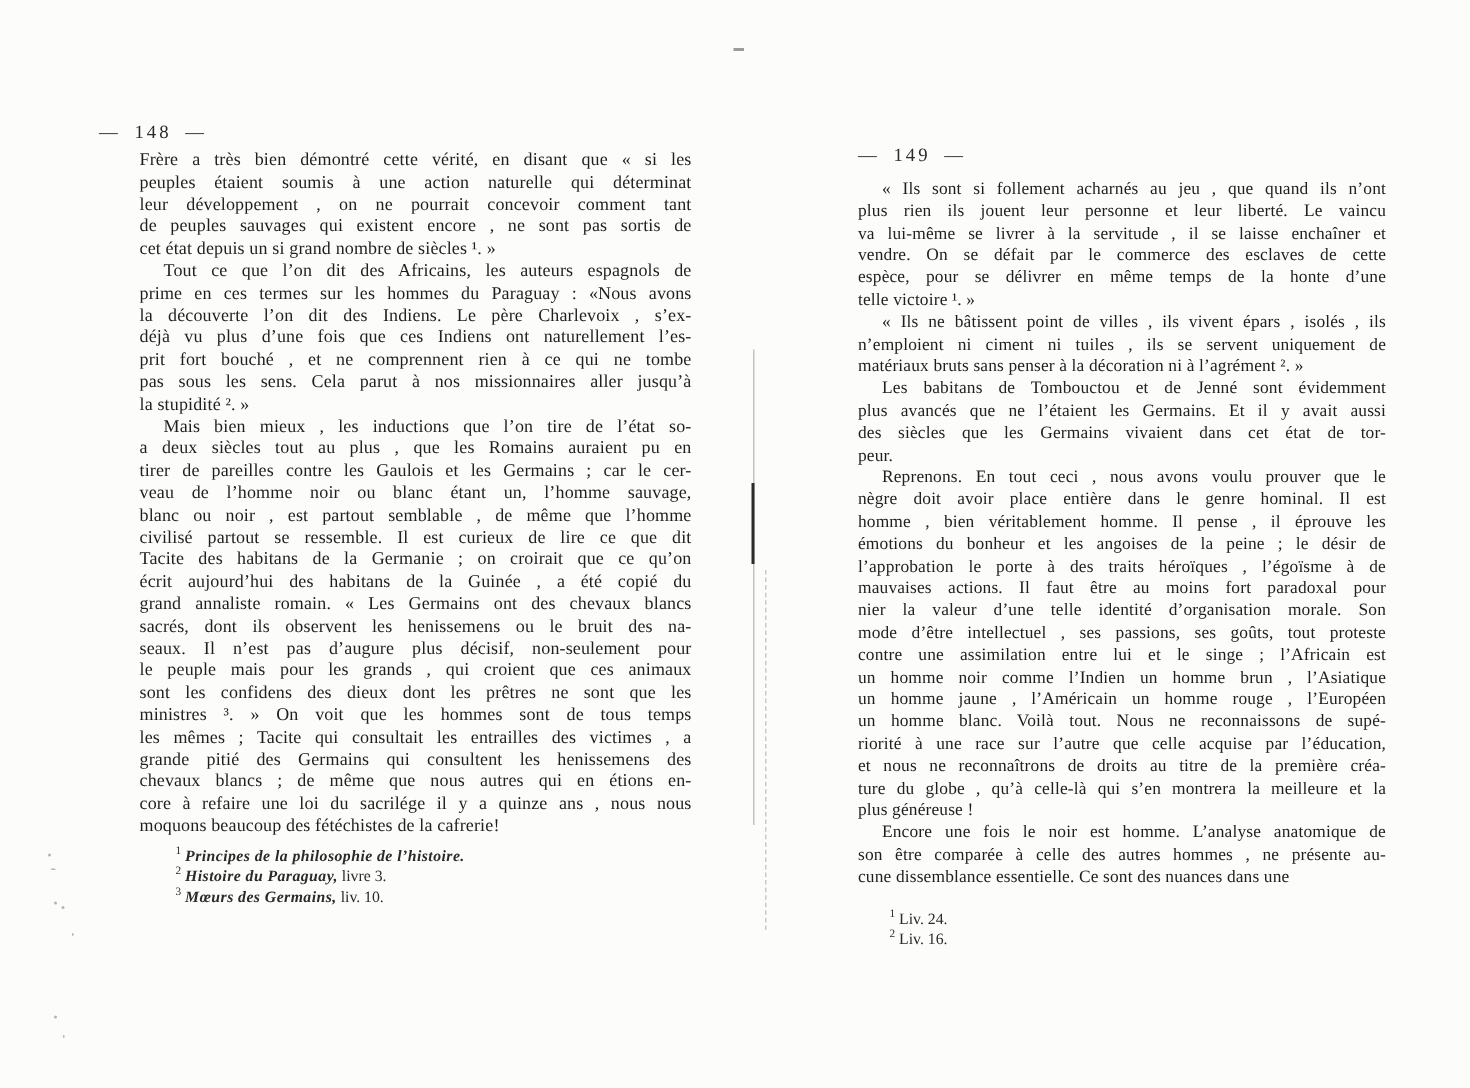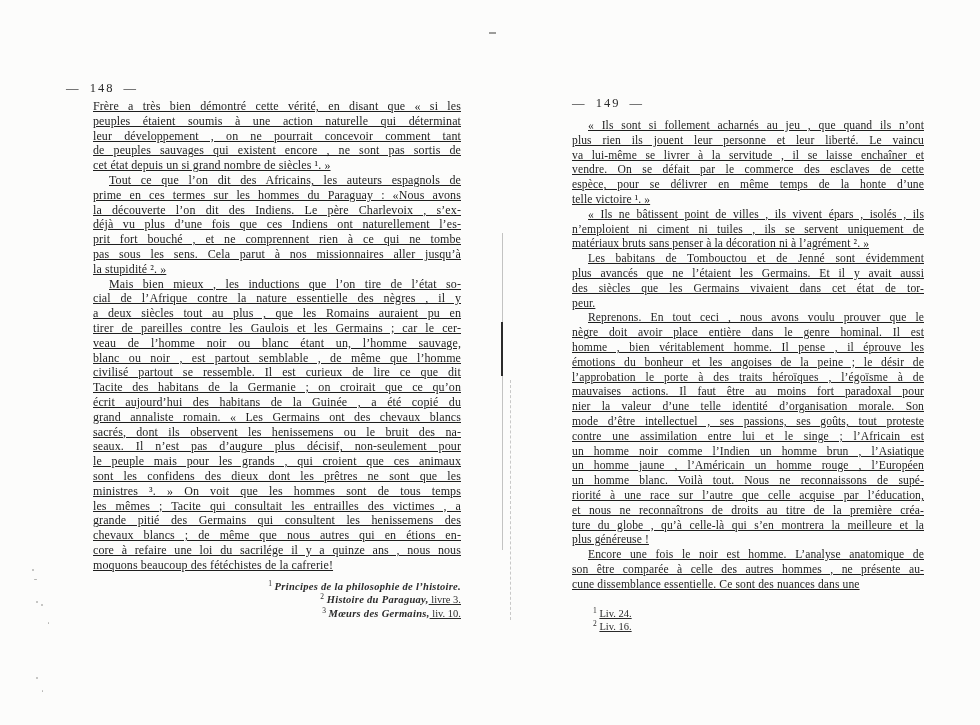--- a/index.html
+++ b/index.html
@@ -24,40 +24,40 @@
     text-align: left;
     color: var(--ink-soft);
     word-spacing: 4px;
   }
   .page-148 { left: 93px; top: 81px; width: 368px; }
   .page-148 .page-number { transform: translateX(-27px); }
   .page-148 .page-body { margin-top: 4px; font-size: 12px; }
   .page-149 { left: 572px; top: 96px; width: 352px; }
   .page-149 .page-body { margin-top: 9px; font-size: 11.6px; }
 
-  .page-body { color: var(--ink); letter-spacing: 0.1px; text-decoration: underline; }
+  .page-body { color: var(--ink); letter-spacing: 0.1px; }
   .line {
     height: 14.8px;
     line-height: 14.8px;
     white-space: nowrap;
     text-align: justify;
     text-align-last: justify;
     text-justify: inter-word;
     overflow: visible;
   }
   .line.last { text-align-last: left; }
   .line.indent { padding-left: 16px; }
 
   .footnotes { font-size: 10.5px; color: var(--ink-soft); }
-  .page-148 .footnotes { margin-top: 7px; padding-left: 24px; text-align: right; }
+  .page-148 .footnotes { margin-top: 7px; padding-left: 24px; }
   .page-149 .footnotes { margin-top: 14px; padding-left: 21px; }
   .footnote { line-height: 13.6px; white-space: nowrap; }
   .footnote sup { font-size: 7.5px; vertical-align: super; line-height: 0; }
   .footnote i.title { font-style: italic; font-weight: bold; letter-spacing: 0.3px; }
-  .footnote .rest { font-style: normal; text-decoration: underline; }
+  .footnote .rest { font-style: normal; }
 
   
   .artifact { position: absolute; pointer-events: none; }
   .binding-line { left: 502px; top: 233px; width: 1px; height: 317px; background: #c3c3c2; }
   .binding-line-dark { left: 501px; top: 322px; width: 2px; height: 54px; background: #2b2b2b; }
   .binding-dotted { left: 510px; top: 380px; height: 240px; width: 0; border-left: 1px dashed #c9c9c8; }
   .top-dash { left: 489px; top: 32px; width: 7px; height: 2px; background: #9c9c9a; }
   .speck { width: 2px; height: 2px; background: #b4b4b2; border-radius: 1px; }
   .speck.s1 { left: 32px;  top: 569px; }
   .speck.s2 { left: 34px;  top: 579px; width: 3px; height: 1px; }
@@ -79,21 +79,20 @@
       <div class="line">de peuples sauvages qui existent encore , ne sont pas sortis de</div>
       <div class="line last">cet état depuis un si grand nombre de siècles ¹. »</div>
       <div class="line indent">Tout ce que l’on dit des Africains, les auteurs espagnols de</div>
       <div class="line">prime en ces termes sur les hommes du Paraguay : «Nous avons</div>
       <div class="line">la découverte l’on dit des Indiens. Le père Charlevoix , s’ex-</div>
       <div class="line">déjà vu plus d’une fois que ces Indiens ont naturellement l’es-</div>
       <div class="line">prit fort bouché , et ne comprennent rien à ce qui ne tombe</div>
       <div class="line">pas sous les sens. Cela parut à nos missionnaires aller jusqu’à</div>
       <div class="line last">la stupidité ². »</div>
       <div class="line indent">Mais bien mieux , les inductions que l’on tire de l’état so-</div>
-      <div class="line">cial de l’Afrique contre la nature essentielle des nègres , il y</div>
       <div class="line">a deux siècles tout au plus , que les Romains auraient pu en</div>
       <div class="line">tirer de pareilles contre les Gaulois et les Germains ; car le cer-</div>
       <div class="line">veau de l’homme noir ou blanc étant un, l’homme sauvage,</div>
       <div class="line">blanc ou noir , est partout semblable , de même que l’homme</div>
       <div class="line">civilisé partout se ressemble. Il est curieux de lire ce que dit</div>
       <div class="line">Tacite des habitans de la Germanie ; on croirait que ce qu’on</div>
       <div class="line">écrit aujourd’hui des habitans de la Guinée , a été copié du</div>
       <div class="line">grand annaliste romain. « Les Germains ont des chevaux blancs</div>
       <div class="line">sacrés, dont ils observent les henissemens ou le bruit des na-</div>
       <div class="line">seaux. Il n’est pas d’augure plus décisif, non-seulement pour</div>

